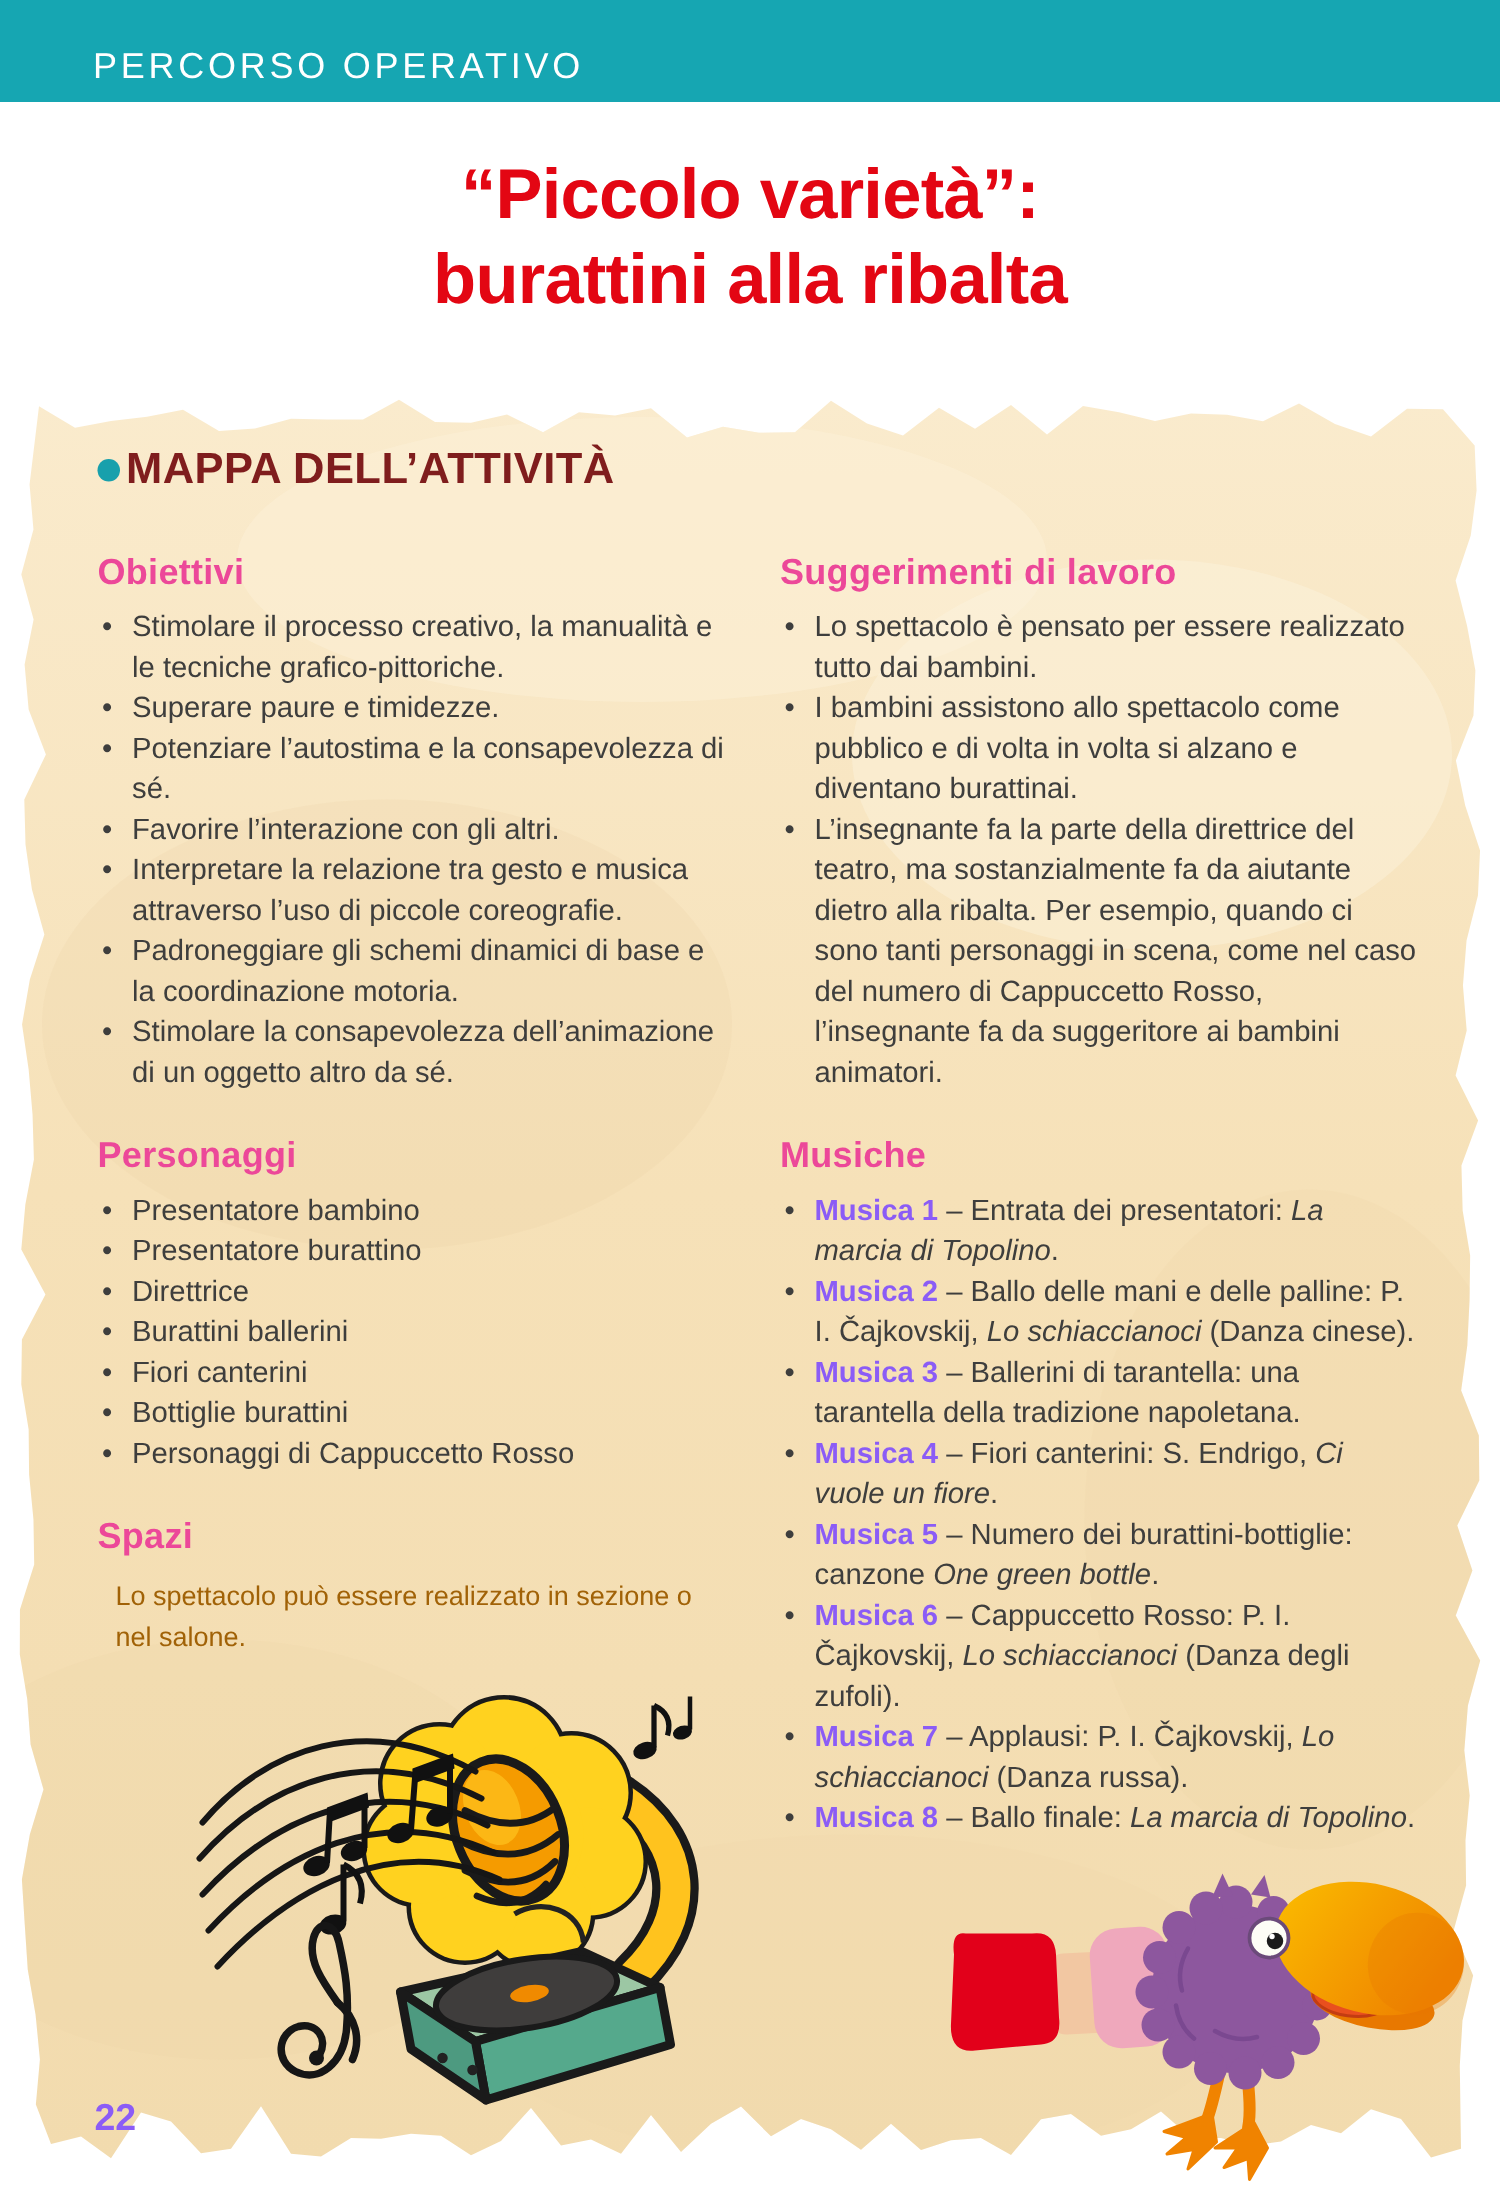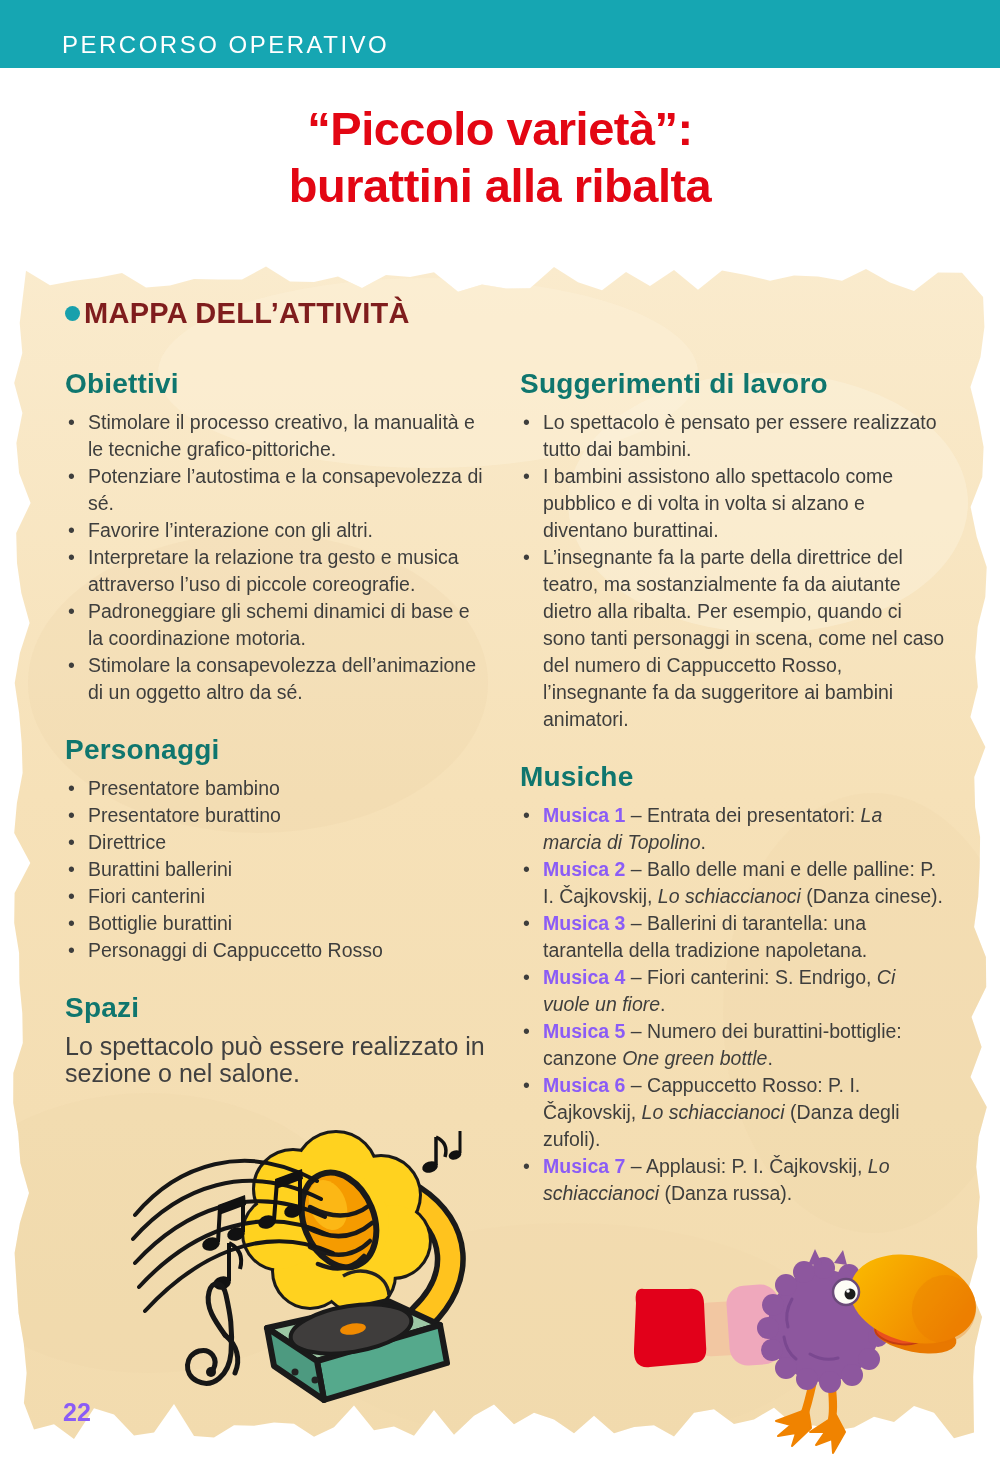--- a/index.html
+++ b/index.html
@@ -29,27 +29,27 @@
   .panel svg.parch{position:absolute;left:0;top:0;}
   .panel-content{position:absolute;left:57px;top:44px;width:880px;}
   .map-heading{
     display:flex;align-items:center;gap:4px;
     color:#7f1d1d;font-size:29px;font-weight:bold;letter-spacing:0.3px;
   }
   .map-heading .dot{width:15px;height:15px;border-radius:50%;background:#18A0AC;flex:0 0 auto;}
   .columns{display:flex;gap:30px;margin-top:38px;}
   .col{width:425px;}
   .col h3{
-    color:#0f766e;font-size:28px;font-weight:bold;margin:28px 0 9px 0;letter-spacing:0.2px;
+    color:#ec4899;font-size:24px;font-weight:bold;margin:28px 0 9px 0;letter-spacing:0.2px;
   }
   .col h3.first{margin-top:0;}
   .col ul{list-style:none;margin:0;padding:0;font-size:19.5px;line-height:27px;color:#3E3E3D;}
   .col li{position:relative;padding-left:23px;}
   .col li::before{content:"\2022";position:absolute;left:3px;color:#3E3E3D;}
-  .col p{margin:0;font-size:25px;line-height:27px;color:#404040;}
+  .col p{margin:12px;font-size:18px;line-height:27px;color:#a16207;}
   .b{font-weight:bold;color:#8b5cf6;}
   .i{font-style:italic;}
   
   .illus{position:absolute;}
   .illus.gram{left:60px;top:826px;}
   .illus.bird{left:547px;top:932px;}
   
   .pagenum{
     position:absolute;left:63px;top:1398px;
     font-size:25px;font-weight:bold;color:#8b5cf6;
@@ -97,20 +97,21 @@
       <span class="dot"></span>
       <span>MAPPA DELL’ATTIVITÀ</span>
     </div>
 
     <div class="columns">
 
       <div class="col">
         <h3 class="first">Obiettivi</h3>
         <ul>
             <li>Stimolare il processo creativo, la manualità e le tecniche grafico-pittoriche.</li>
+            <li>Superare paure e timidezze.</li>
             <li>Potenziare l’autostima e la consapevolezza di sé.</li>
             <li>Favorire l’interazione con gli altri.</li>
             <li>Interpretare la relazione tra gesto e musica attraverso l’uso di piccole coreografie.</li>
             <li>Padroneggiare gli schemi dinamici di base e la coordinazione motoria.</li>
             <li>Stimolare la consapevolezza dell’animazione di un oggetto altro da sé.</li>
           </ul>
 
         <h3>Personaggi</h3>
         <ul>
             <li>Presentatore bambino</li>
@@ -136,20 +137,21 @@
 
         <h3>Musiche</h3>
         <ul>
             <li><span class="b">Musica 1</span><span> – Entrata dei presentatori: </span><span class="i">La marcia di Topolino</span><span>.</span></li>
             <li><span class="b">Musica 2</span><span> – Ballo delle mani e delle palline: P. I. Čajkovskij, </span><span class="i">Lo schiaccianoci</span><span> (Danza cinese).</span></li>
             <li><span class="b">Musica 3</span><span> – Ballerini di tarantella: una tarantella della tradizione napoletana.</span></li>
             <li><span class="b">Musica 4</span><span> – Fiori canterini: S. Endrigo, </span><span class="i">Ci vuole un fiore</span><span>.</span></li>
             <li><span class="b">Musica 5</span><span> – Numero dei burattini-bottiglie: canzone </span><span class="i">One green bottle</span><span>.</span></li>
             <li><span class="b">Musica 6</span><span> – Cappuccetto Rosso: P. I. Čajkovskij, </span><span class="i">Lo schiaccianoci</span><span> (Danza degli zufoli).</span></li>
             <li><span class="b">Musica 7</span><span> – Applausi: P. I. Čajkovskij, </span><span class="i">Lo schiaccianoci</span><span> (Danza russa).</span></li>
+            <li><span class="b">Musica 8</span><span> – Ballo finale: </span><span class="i">La marcia di Topolino</span><span>.</span></li>
           </ul>
       </div>
     </div>
 
     <div class="illus gram">
       <svg width="412" height="312" viewBox="0 0 412 312">
 
         <g>
           <path d="M 288 75 C 334 105 338 155 297 194" fill="none" stroke="#1a1a1a" stroke-width="31" stroke-linecap="round"></path>
           <path d="M 288 75 C 334 105 338 155 297 194" fill="none" stroke="#FFC31E" stroke-width="20" stroke-linecap="round"></path>

